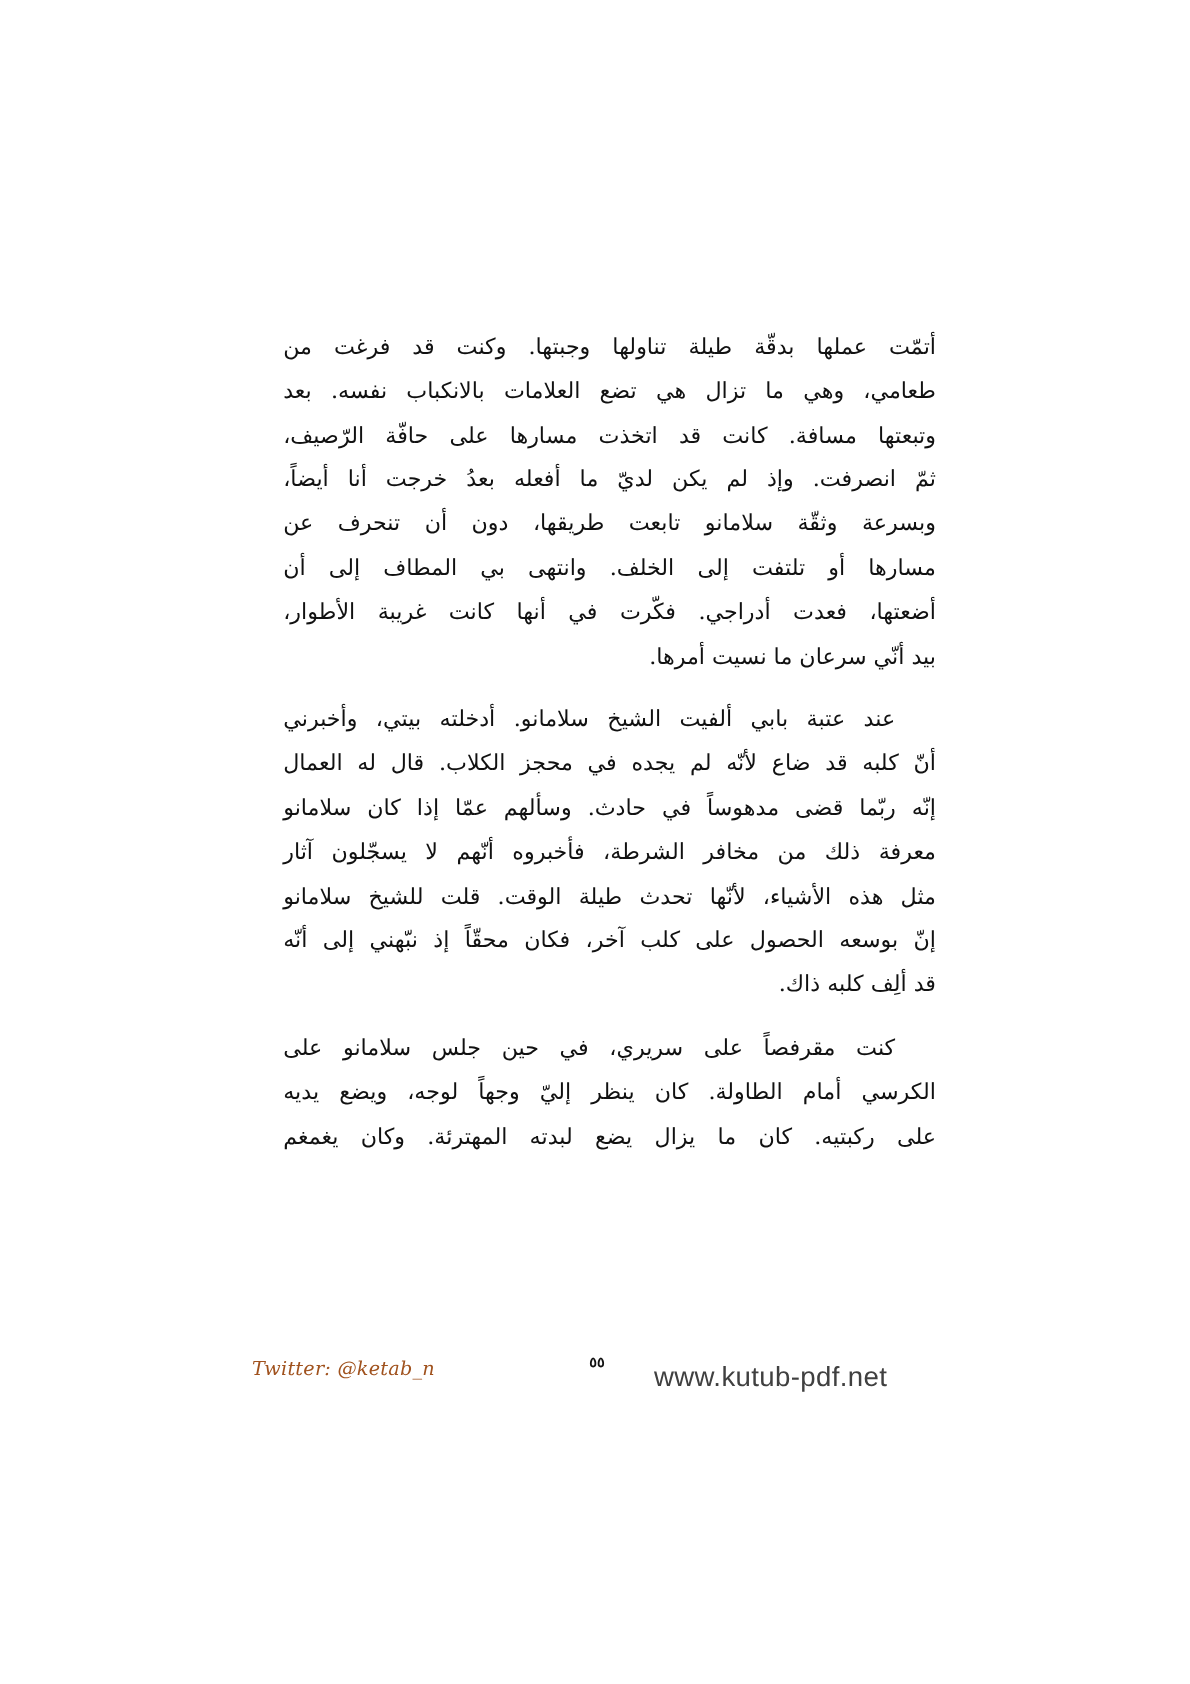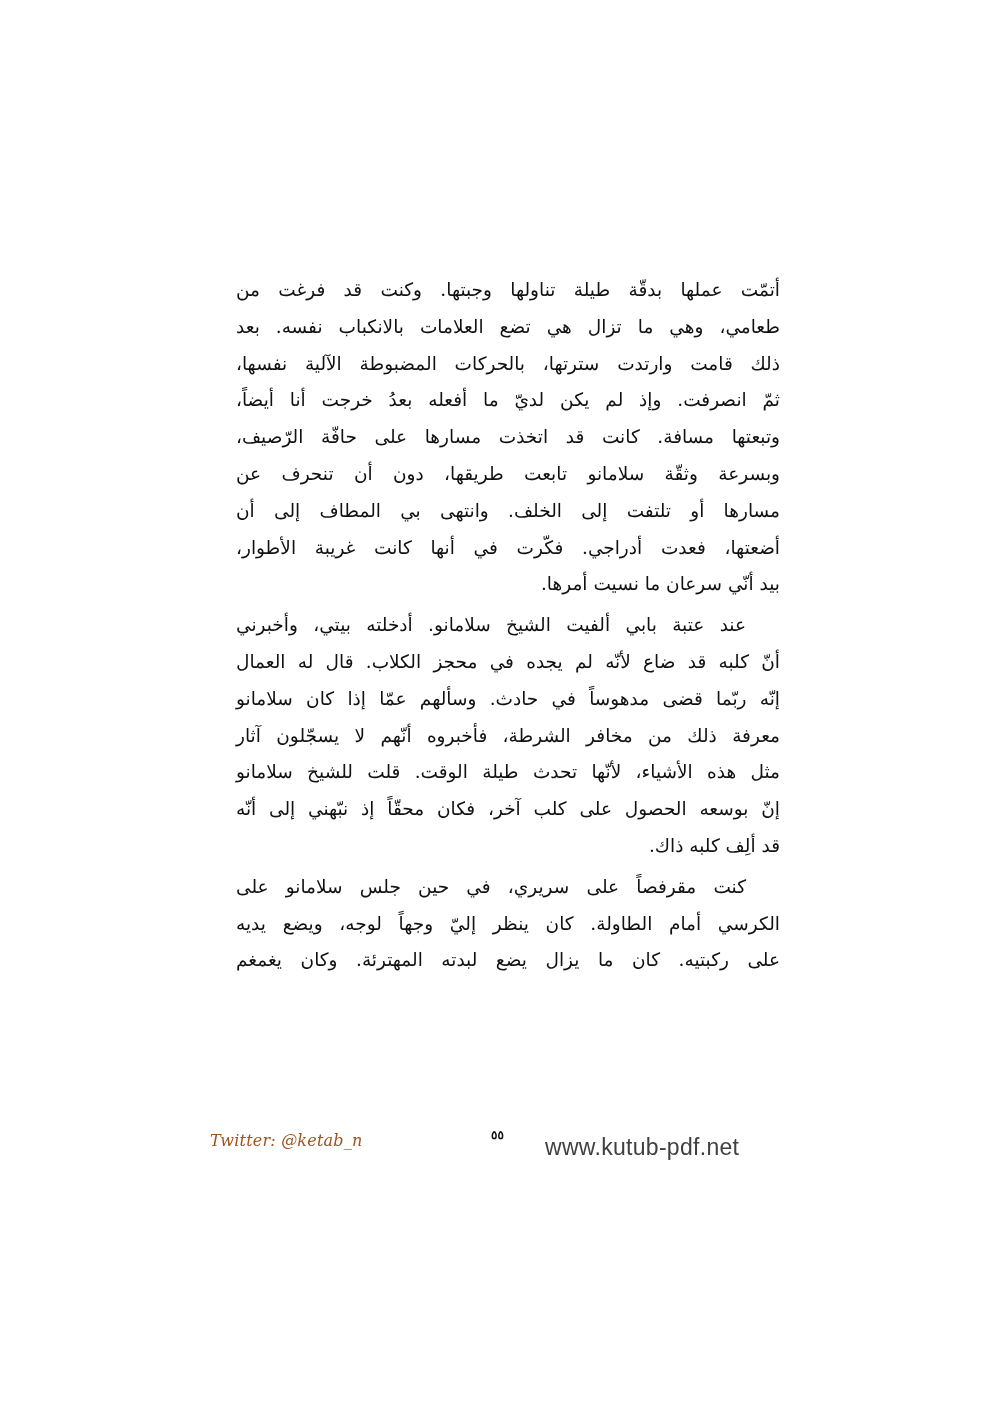--- a/index.html
+++ b/index.html
@@ -40,20 +40,21 @@
       height: 36.8px;
       text-align: justify;
       text-align-last: justify;
       overflow: visible;
     }
     .line.last {
       text-align-last: right;
     }
     .line.indent {
       padding-right: 34px;
+      margin-top: 12px;
     }
     .para-gap {
       display: block;
       height: 4px;
     }
     .footer-twitter {
       position: absolute;
       left: 210px;
       top: 1131px;
       font-family: "DejaVu Serif", serif;
@@ -85,23 +86,22 @@
 </head>
 <body>
 
 <div class="page">
 
   <div class="text-block">
 
     <div>
       <span class="line">أتمّت عملها بدقّة طيلة تناولها وجبتها. وكنت قد فرغت من</span>
       <span class="line">طعامي، وهي ما تزال هي تضع العلامات بالانكباب نفسه. بعد</span>
-      <span class="line">ذلك قامت وارتدت سترتها، بالحركات المضبوطة الآلية نفسها،</span>
+      <span class="line">وتبعتها مسافة. كانت قد اتخذت مسارها على حافّة الرّصيف،</span>
       <span class="line">ثمّ انصرفت. وإذ لم يكن لديّ ما أفعله بعدُ خرجت أنا أيضاً،</span>
-      <span class="line">وتبعتها مسافة. كانت قد اتخذت مسارها على حافّة الرّصيف،</span>
       <span class="line">وبسرعة وثقّة سلامانو تابعت طريقها، دون أن تنحرف عن</span>
       <span class="line">مسارها أو تلتفت إلى الخلف. وانتهى بي المطاف إلى أن</span>
       <span class="line">أضعتها، فعدت أدراجي. فكّرت في أنها كانت غريبة الأطوار،</span>
       <span class="line last">بيد أنّي سرعان ما نسيت أمرها.</span>
     </div>
     <span class="para-gap"></span>
 
     <div>
       <span class="line indent">عند عتبة بابي ألفيت الشيخ سلامانو. أدخلته بيتي، وأخبرني</span>
       <span class="line">أنّ كلبه قد ضاع لأنّه لم يجده في محجز الكلاب. قال له العمال</span>

